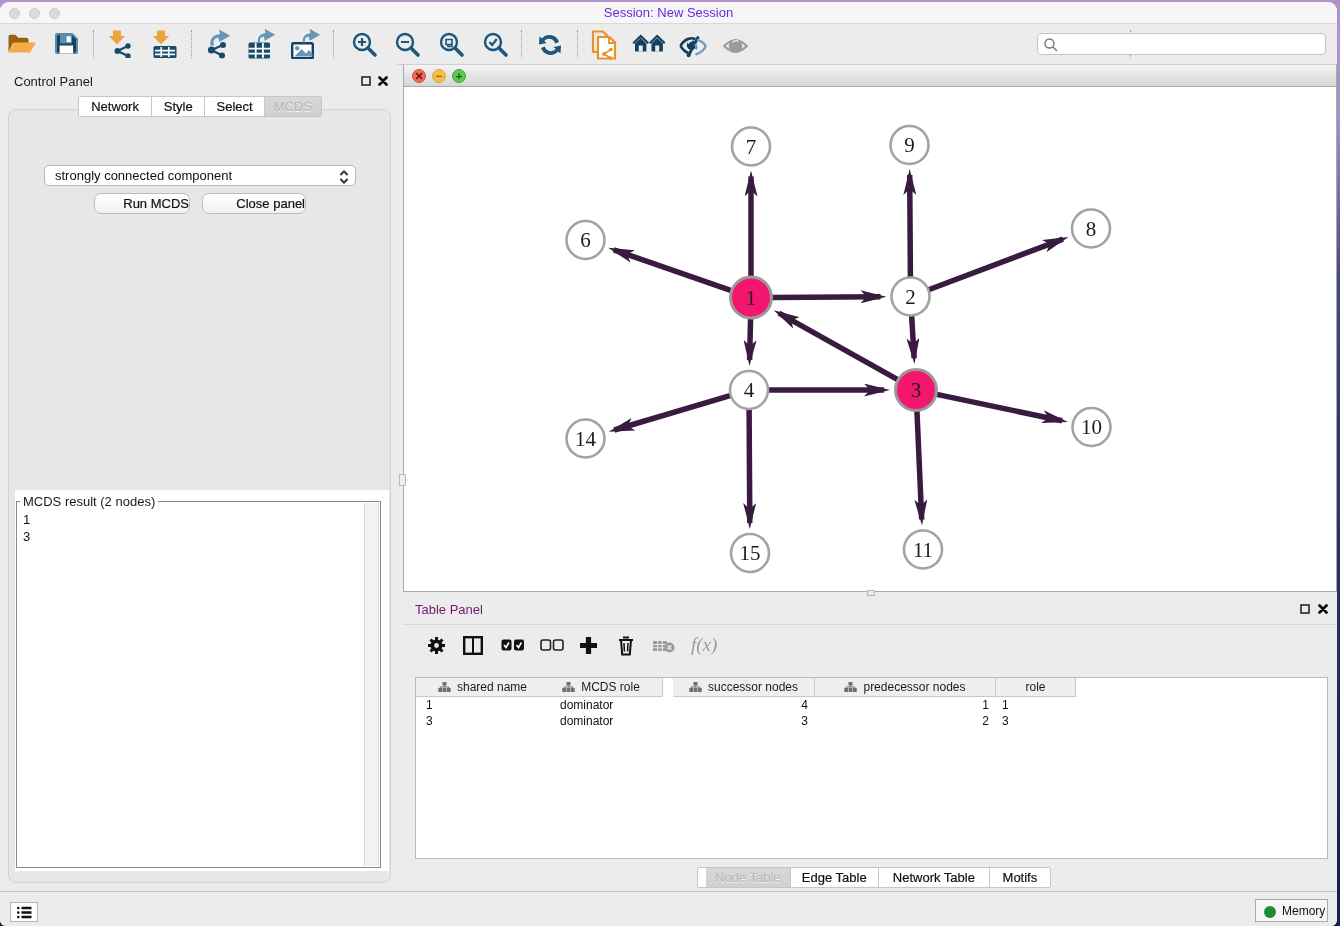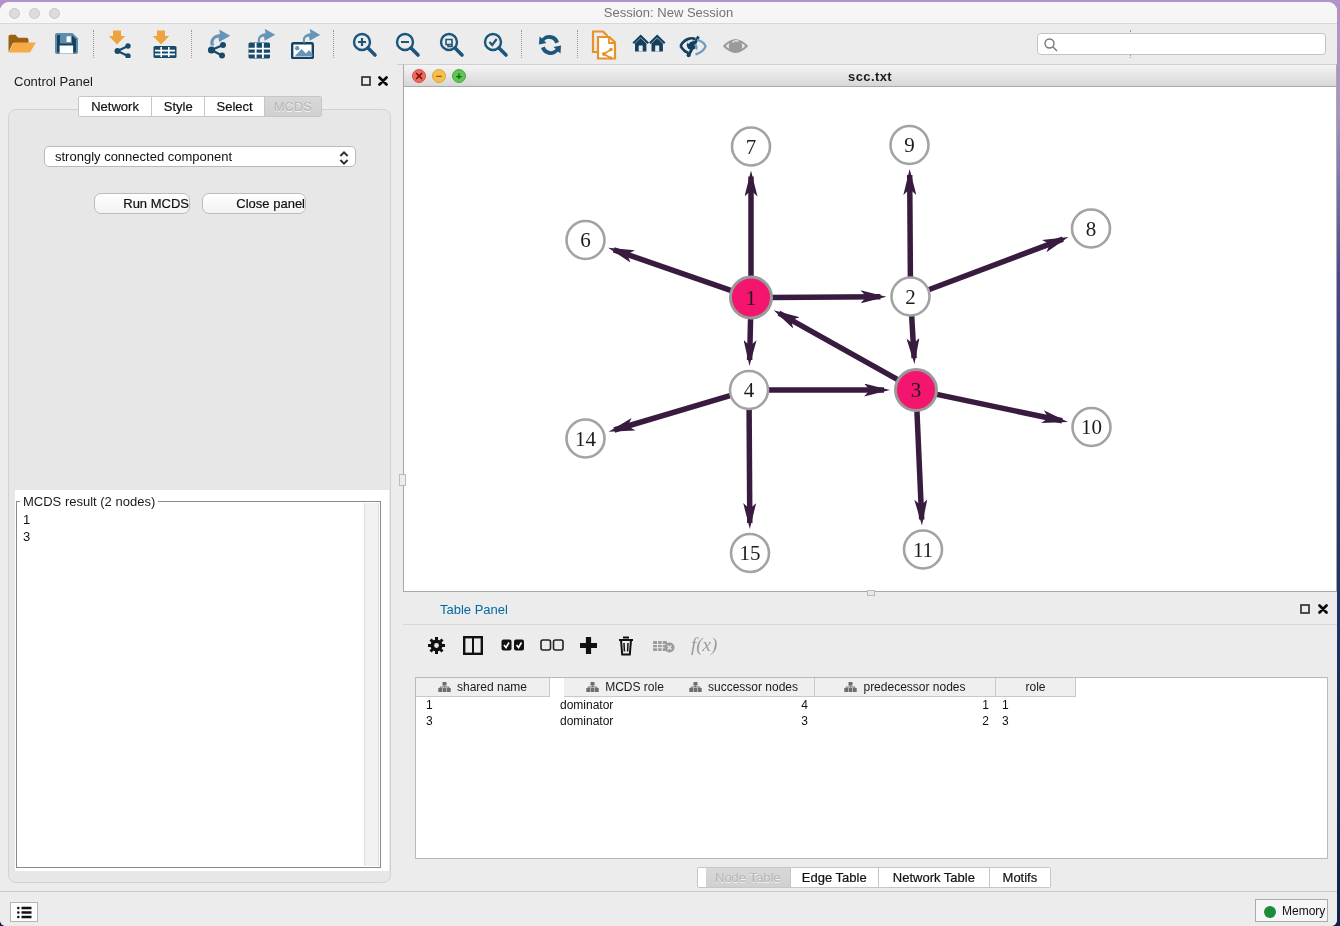--- a/index.html
+++ b/index.html
@@ -4,53 +4,53 @@
 <style>
 html,body{margin:0;padding:0;width:1340px;height:926px;overflow:hidden;}
 body{font-family:"Liberation Sans",sans-serif;position:relative;
   background:linear-gradient(180deg,#b293c9 0%,#a795c5 12%,#7a74ad 20%,#45498b 30%,#2e3a72 45%,#243162 65%,#1a2750 85%,#15204a 100%);}
 .abs{position:absolute;}
 #win{position:absolute;left:0;top:2px;width:1337px;height:924px;background:#ececec;
   border-radius:9px 9px 6px 6px;overflow:hidden;}
 
 #titlebar{position:absolute;left:0;top:0;width:100%;height:21px;background:#f6f6f6;border-bottom:1px solid #d8d8d8;}
 .tl{position:absolute;top:5.5px;width:11px;height:11px;border-radius:50%;background:#dcdcdc;border:1px solid #c8c8c8;box-sizing:border-box;}
-#wtitle{position:absolute;top:3px;width:100%;text-align:center;font-size:13px;color:#737373;}
+#wtitle{position:absolute;top:3px;width:100%;text-align:center;font-size:13px;color:#6d28d9;}
 
 #toolbar{position:absolute;left:0;top:22px;width:100%;height:40px;background:#ececec;border-bottom:1px solid #cfcfcf;}
 .tbi{position:absolute;top:7px;}
 .tsep{position:absolute;top:6px;height:28px;width:0;border-left:1px dotted #9a9a9a;}
 #search{position:absolute;left:1037px;top:9px;width:289px;height:22px;background:#fff;border:1px solid #c3c3c3;border-radius:4px;box-sizing:border-box;}
 
 #cpanel{position:absolute;left:0;top:62px;width:397px;height:827px;background:#ececec;}
 #cp-title{position:absolute;left:14px;top:10px;font-size:13px;color:#1a1a1a;}
 #cp-inner{position:absolute;left:8px;top:45px;width:383px;height:774px;background:#e7e7e7;border:1px solid #d2d2d2;border-radius:8px;box-sizing:border-box;}
 .tabs{position:absolute;display:flex;border:1px solid #c6c6c6;border-radius:2px;overflow:hidden;background:#fff;height:21px;box-sizing:border-box;}
 .tab{font-size:13px;color:#111;-webkit-text-stroke:0.2px currentColor;display:flex;align-items:center;justify-content:center;border-right:1px solid #c6c6c6;background:#fff;}
 .tab:last-child{border-right:none;}
 .tab.sel{background:linear-gradient(180deg,#d8d8d8,#d0d0d0);color:#b9b9b9;text-shadow:0 1px 0 #f5f5f5;}
 #cp-tabs{left:78px;top:32px;width:244px;}
 #opt-label{position:absolute;left:0;top:75px;width:397px;text-align:center;font-size:13px;color:#1a1a1a;-webkit-text-stroke:0.2px #1a1a1a;}
-#cp-select{position:absolute;left:44px;top:82px;width:312px;height:21px;background:#fff;border:1px solid #b9b9b9;border-radius:5px;box-sizing:border-box;padding-left:43px;}
+#cp-select{position:absolute;left:44px;top:101px;width:312px;height:21px;background:#fff;border:1px solid #b9b9b9;border-radius:5px;box-sizing:border-box;padding-left:43px;}
 #cp-select span{position:absolute;left:10px;top:2px;font-size:13px;color:#111;}
 .btn{position:absolute;height:19px;background:linear-gradient(180deg,#ffffff,#f2f2f2);border:1px solid #bdbdbd;border-radius:7px;font-size:13px;color:#111;-webkit-text-stroke:0.2px #111;text-align:right;box-sizing:content-box;line-height:19px;}
 
 #grp-wrap{position:absolute;left:15px;top:426px;width:374px;height:381px;background:#fff;}
 #grp{position:absolute;left:1px;top:11px;width:365px;height:367px;border:1px solid #8a8a8a;box-sizing:border-box;}
 #grp-label{position:absolute;left:20px;top:430px;background:#fff;padding:0 3px;font-size:13px;color:#1a1a1a;z-index:3;}
 #grp-list{position:absolute;left:6px;top:10px;font-size:13px;color:#111;line-height:16.5px;}
 #grp-sb{position:absolute;right:1px;top:1px;width:15px;height:363px;background:#f2f2f2;border-left:1px solid #dcdcdc;border-right:1px solid #dcdcdc;box-sizing:border-box;}
 
 #frame{position:absolute;left:403px;top:62px;width:934px;height:528px;border:1px solid #a9a9a9;border-top:1px solid #cfcfcf;background:#fff;box-sizing:border-box;}
 #ftitle{position:absolute;left:0;top:0;width:100%;height:21px;background:linear-gradient(180deg,#f4f4f4,#d7d7d7);border-bottom:1px solid #a9a9a9;}
 #fname{position:absolute;width:100%;top:4px;text-align:center;font-size:13px;color:#1c1c1c;font-weight:bold;letter-spacing:0.4px;}
 .ball{position:absolute;top:3.5px;width:14px;height:14px;border-radius:50%;box-sizing:border-box;font-size:11px;font-weight:bold;text-align:center;line-height:13px;}
 
 #tpanel{position:absolute;left:403px;top:592px;width:934px;height:297px;background:#ececec;}
-#tp-title{position:absolute;left:12px;top:8px;font-size:13px;color:#0369a1;margin-left:25px;}
+#tp-title{position:absolute;left:12px;top:8px;font-size:13px;color:#701a75;}
 #tp-toolbar{position:absolute;left:0;top:30px;width:100%;height:40px;border-top:1px solid #d8d8d8;}
 #ttable{position:absolute;left:12px;top:83px;width:913px;height:182px;background:#fff;border:1px solid #b9b9b9;box-sizing:border-box;}
 .th{position:absolute;top:0;height:19px;background:#efefef;border-right:1px solid #c9c9c9;border-bottom:1px solid #c9c9c9;display:flex;align-items:center;justify-content:center;font-size:12px;color:#1a1a1a;box-sizing:border-box;gap:6px;}
 .td{position:absolute;font-size:12px;color:#111;}
 #btabs{left:294px;top:273px;width:354px;padding-left:8px;}
 
 #status{position:absolute;left:0;top:889px;width:1337px;height:34px;background:#ececec;border-top:1px solid #c9c9c9;}
 #lbtn{position:absolute;left:10px;top:10px;width:28px;height:20px;background:#fdfdfd;border:1px solid #b5b5b5;box-sizing:border-box;}
 #membtn{position:absolute;right:9px;top:7px;width:73px;height:23px;background:#f6f6f6;border:1px solid #ababab;box-sizing:border-box;font-size:12px;color:#111;}
 </style>
@@ -221,21 +221,20 @@
         <div id="grp-sb"></div>
       </div>
     </div>
     <div id="grp-label">MCDS result (2 nodes)</div>
   </div>
   <div id="frame">
     <div id="ftitle">
       <div class="ball" style="left:8px;background:#ed6a5e;border:1px solid #ce5347;color:#7e0f08;">✕</div>
       <div class="ball" style="left:28px;background:#f5bf4f;border:1px solid #dfa633;color:#995700;">−</div>
       <div class="ball" style="left:48px;background:#61c555;border:1px solid #4aa73e;color:#0a6302;">+</div>
-      <div id="fname">scc.txt</div>
     </div>
     <svg id="graph" style="position:absolute;left:0;top:21px;" width="932" height="505" viewBox="0 0 932 505">
       <defs>
         <marker id="arr" viewBox="0 0 26 13" refX="20" refY="6.5" markerWidth="26" markerHeight="13" markerUnits="userSpaceOnUse" orient="auto">
           <path d="M0,0 L26,6.5 L0,13 L6,6.5 Z" fill="#3a1b40"></path>
         </marker>
       </defs>
       <g stroke="#3a1b40" stroke-width="5.5" marker-end="url(#arr)">
         <line x1="347.0" y1="191.5" x2="347.0" y2="90.5"></line>
         <line x1="328.1" y1="204.9" x2="209.8" y2="163.8"></line>
@@ -342,21 +341,21 @@
     <div id="ttable">
       <div class="th" style="left:0;width:134px"><svg width="13" height="10" viewBox="0 0 13 10">
             <g fill="#6e6e6e">
               <rect x="4.5" y="0" width="4" height="3.6"></rect>
               <rect x="0.3" y="6" width="3.8" height="4"></rect>
               <rect x="4.6" y="6" width="3.8" height="4"></rect>
               <rect x="8.9" y="6" width="3.8" height="4"></rect>
             </g>
             <path d="M6.5 3.6 v1.5 M2.2 6 v-1 h8.6 v1" stroke="#6e6e6e" stroke-width="1" fill="none"></path>
           </svg>shared name</div>
-      <div class="th" style="left:148px;width:123px"><svg width="13" height="10" viewBox="0 0 13 10">
+      <div class="th" style="left:124px;width:123px"><svg width="13" height="10" viewBox="0 0 13 10">
             <g fill="#6e6e6e">
               <rect x="4.5" y="0" width="4" height="3.6"></rect>
               <rect x="0.3" y="6" width="3.8" height="4"></rect>
               <rect x="4.6" y="6" width="3.8" height="4"></rect>
               <rect x="8.9" y="6" width="3.8" height="4"></rect>
             </g>
             <path d="M6.5 3.6 v1.5 M2.2 6 v-1 h8.6 v1" stroke="#6e6e6e" stroke-width="1" fill="none"></path>
           </svg>MCDS role</div>
       <div class="th" style="left:257px;width:142px"><svg width="13" height="10" viewBox="0 0 13 10">
             <g fill="#6e6e6e">

